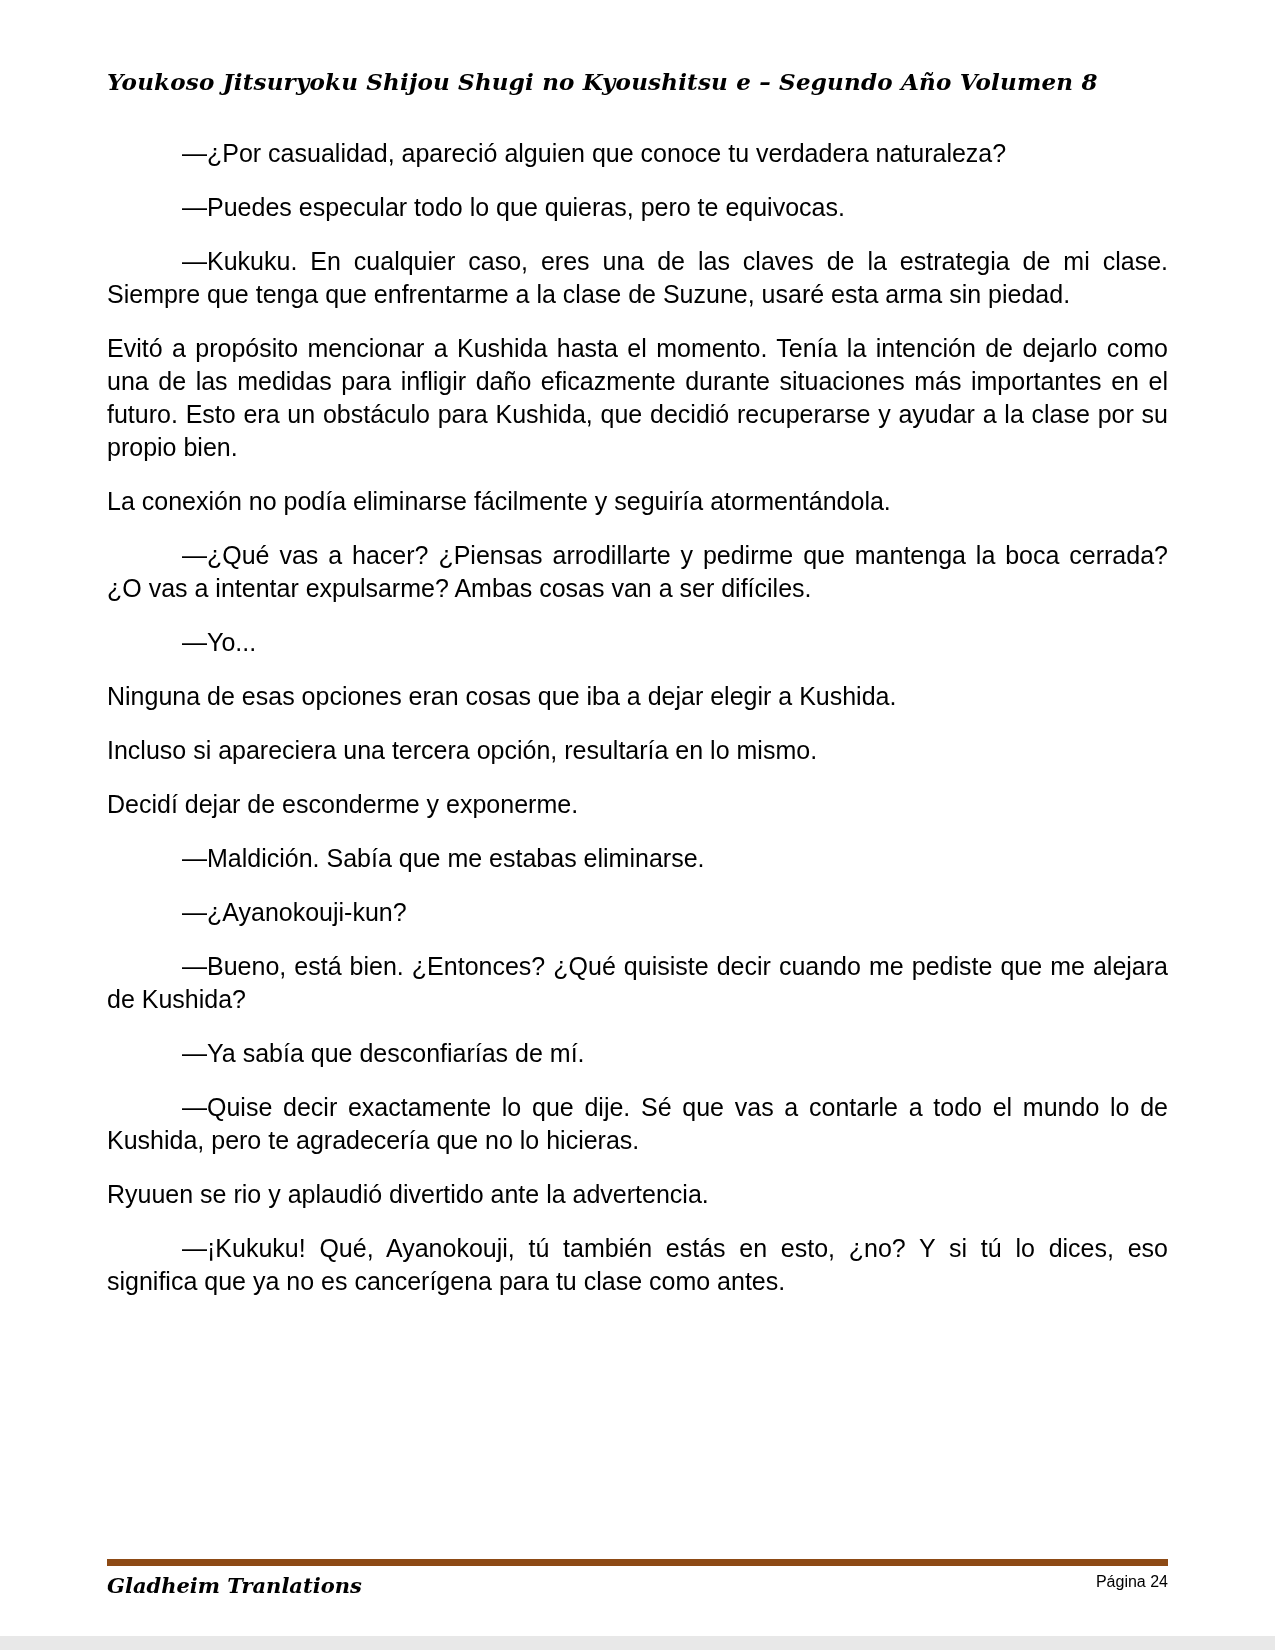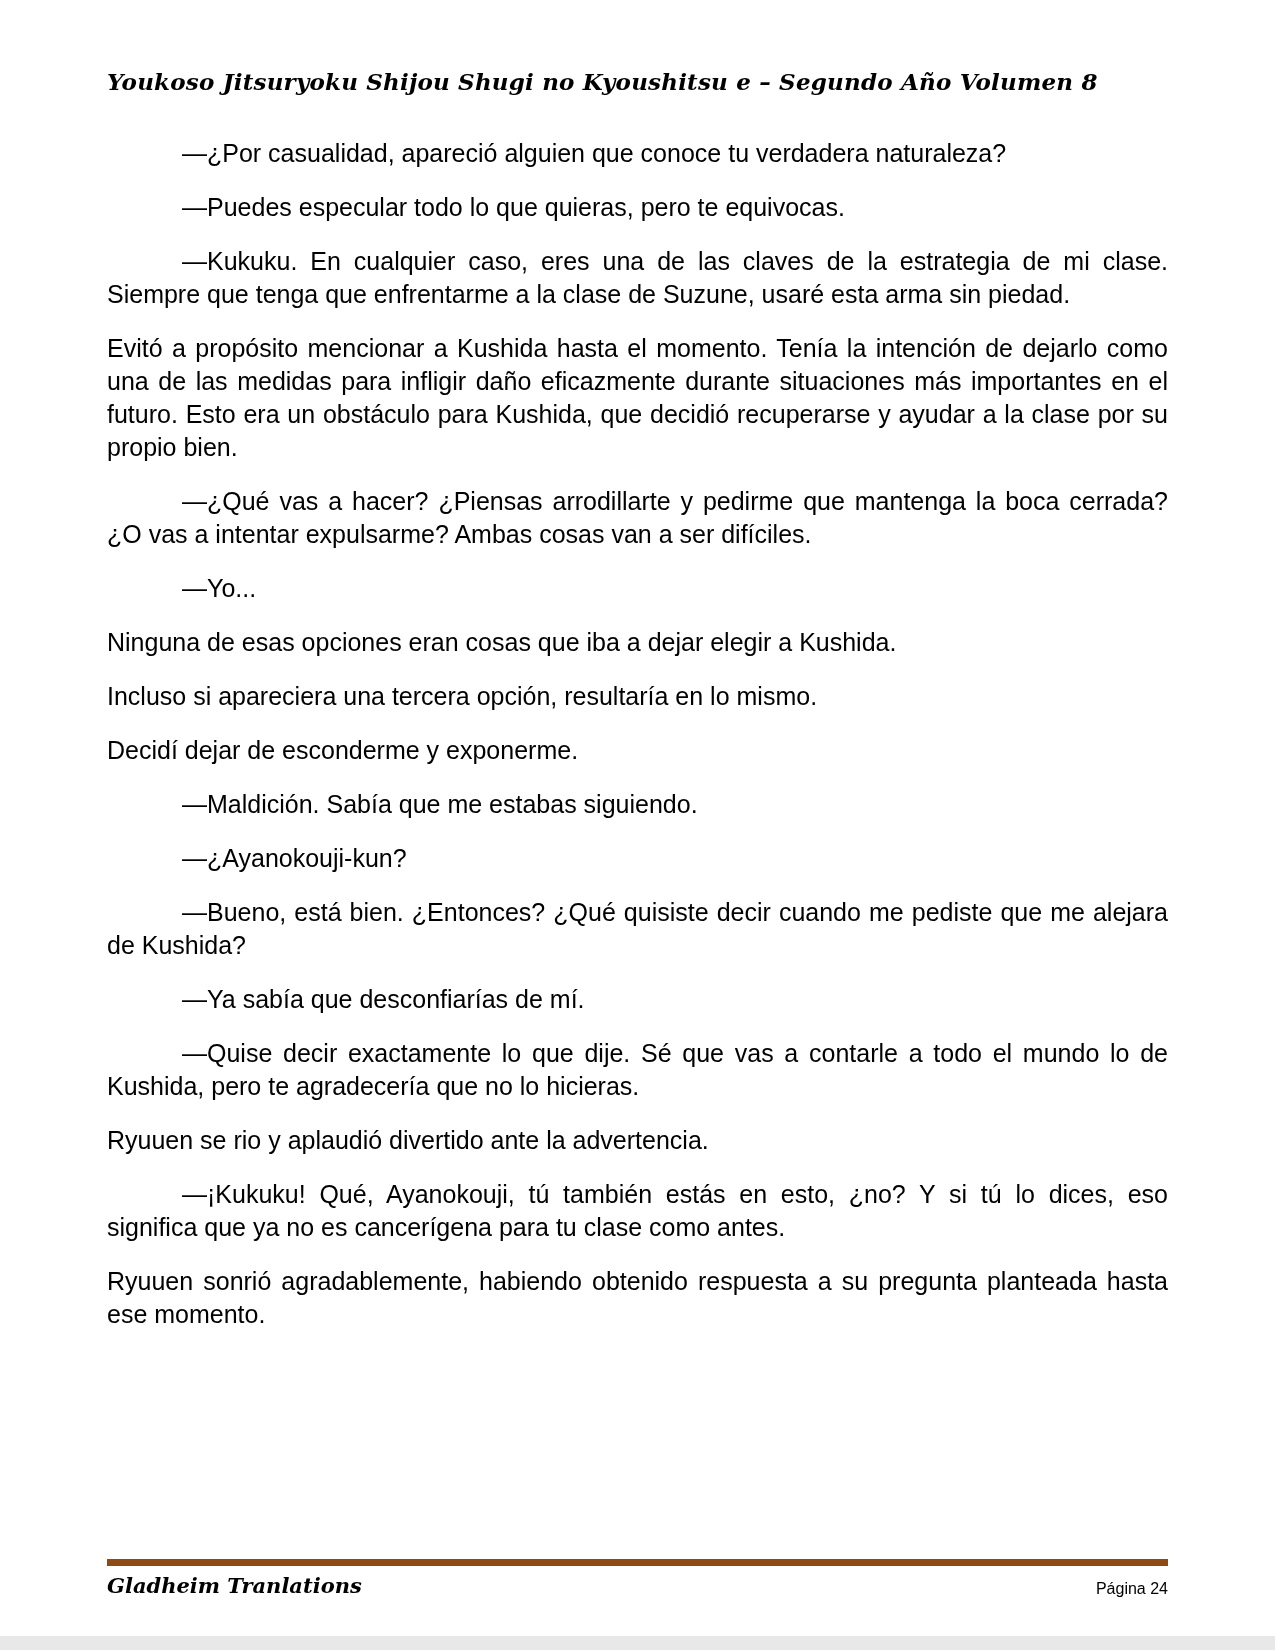--- a/index.html
+++ b/index.html
@@ -42,21 +42,21 @@
   }
   .footer-rule {
     height: 4px;
     border-top: 5px solid #8d4a15;
     border-bottom: 2px solid #8d4a15;
   }
   .footer-row {
     margin-top: 7px;
     display: flex;
     justify-content: space-between;
-    align-items: flex-end;
+    align-items: flex-start;
   }
   .footer-left {
     font-family: "DejaVu Serif", serif;
     font-weight: bold;
     font-style: italic;
     font-size: 21px;
   }
   .footer-right {
     font-size: 16px;
   }
@@ -68,33 +68,33 @@
 
   <div class="header">
     <span>Youkoso Jitsuryoku Shijou Shugi no Kyoushitsu e – Segundo Año Volumen 8</span>
   </div>
 
   <div class="body-text">
       <p class="para indent">—¿Por casualidad, apareció alguien que conoce tu verdadera naturaleza?</p>
       <p class="para indent">—Puedes especular todo lo que quieras, pero te equivocas.</p>
       <p class="para indent">—Kukuku. En cualquier caso, eres una de las claves de la estrategia de mi clase. Siempre que tenga que enfrentarme a la clase de Suzune, usaré esta arma sin piedad.</p>
       <p class="para">Evitó a propósito mencionar a Kushida hasta el momento. Tenía la intención de dejarlo como una de las medidas para infligir daño eficazmente durante situaciones más importantes en el futuro. Esto era un obstáculo para Kushida, que decidió recuperarse y ayudar a la clase por su propio bien.</p>
+      <p class="para">La conexión no podía eliminarse fácilmente y seguiría atormentándola.</p>
       <p class="para indent">—¿Qué vas a hacer? ¿Piensas arrodillarte y pedirme que mantenga la boca cerrada? ¿O vas a intentar expulsarme? Ambas cosas van a ser difíciles.</p>
       <p class="para indent">—Yo...</p>
       <p class="para">Ninguna de esas opciones eran cosas que iba a dejar elegir a Kushida.</p>
       <p class="para">Incluso si apareciera una tercera opción, resultaría en lo mismo.</p>
       <p class="para">Decidí dejar de esconderme y exponerme.</p>
-      <p class="para indent">—Maldición. Sabía que me estabas siguiendo.</p>
+      <p class="para indent">—Maldición. Sabía que me estabas eliminarse.</p>
       <p class="para indent">—¿Ayanokouji-kun?</p>
       <p class="para indent">—Bueno, está bien. ¿Entonces? ¿Qué quisiste decir cuando me pediste que me alejara de Kushida?</p>
       <p class="para indent">—Ya sabía que desconfiarías de mí.</p>
       <p class="para indent">—Quise decir exactamente lo que dije. Sé que vas a contarle a todo el mundo lo de Kushida, pero te agradecería que no lo hicieras.</p>
       <p class="para">Ryuuen se rio y aplaudió divertido ante la advertencia.</p>
       <p class="para indent">—¡Kukuku! Qué, Ayanokouji, tú también estás en esto, ¿no? Y si tú lo dices, eso significa que ya no es cancerígena para tu clase como antes.</p>
-      <p class="para">Ryuuen sonrió agradablemente, habiendo obtenido respuesta a su pregunta planteada hasta ese momento.</p>
     </div>
 
   <div class="footer">
     <div class="footer-rule"></div>
     <div class="footer-row">
       <span class="footer-left">Gladheim Tranlations</span>
       <span class="footer-right"><span>Página</span>&nbsp;<span>24</span></span>
     </div>
   </div>
 

